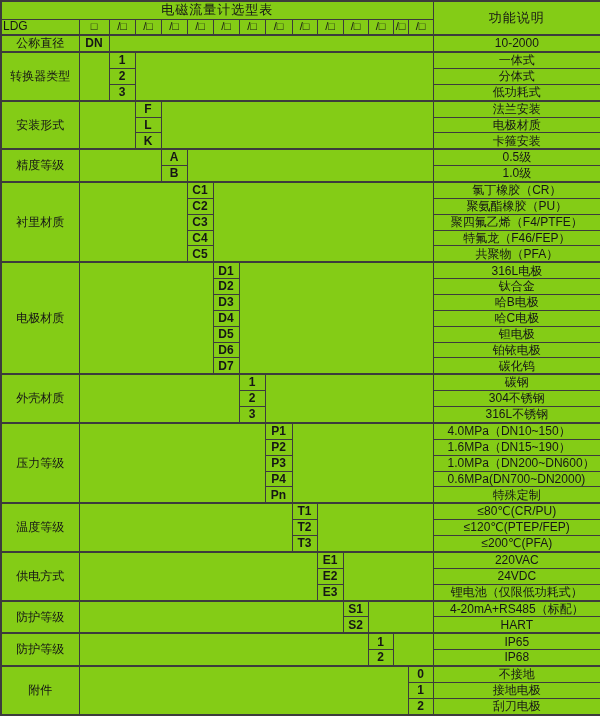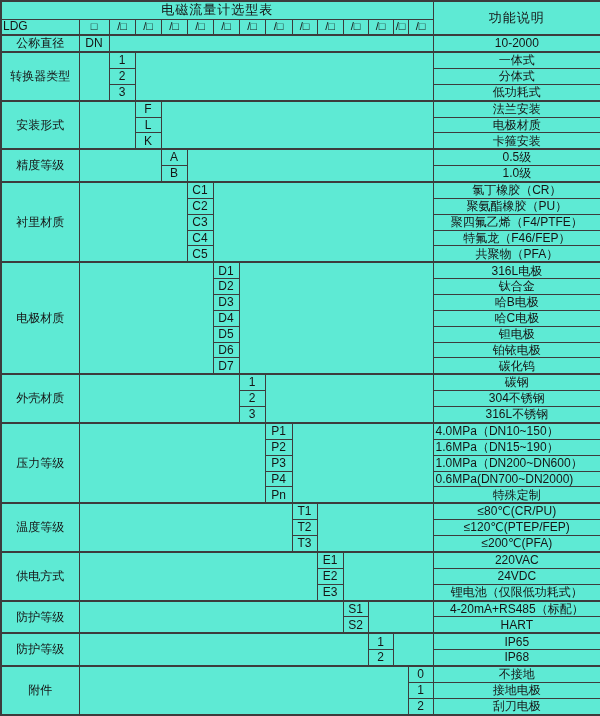--- a/index.html
+++ b/index.html
@@ -1,17 +1,17 @@
 <!DOCTYPE html>
 <html><head>
 <meta charset="utf-8">
 <style>
   html,body{margin:0;padding:0;background:#fff;}
   body{width:600px;}
-  #wrap{width:600px;height:716px;background:#5eead4;}
+  #wrap{width:600px;height:716px;background:#84cc16;}
   table{
     border-collapse:collapse;
     table-layout:fixed;
     width:600px;height:716px;
     font-family:"Liberation Sans","DejaVu Sans",sans-serif;
     font-size:12px;color:#161616;
     border:2px solid #3c3c3c;
   }
   td{
     border:1px solid #3c3c3c;
@@ -20,22 +20,22 @@
     vertical-align:middle;
     overflow:hidden;
     white-space:nowrap;
     line-height:1.05;
   }
   tr.gtop td{border-top:2px solid #3c3c3c;}
   td.title{font-size:13px;letter-spacing:1px;}
   td.fhead{font-size:13px;letter-spacing:1px;margin-left:48px;}
   td.ldgcell{text-align:left;padding-left:1px;}
   td.slot{font-size:11px;padding:0;}
-  td.codecell{font-size:12px;}
-  td.dleft{text-align:left;padding-left:2px;}
+  td.codecell{font-size:12px;font-weight:bold;}
+  td.dleft{text-align:left;padding-left:14px;}
   tr.title-row{height:18px;}
   tr.ldg-row{height:16px;}
 </style>
 </head>
 <body>
 
 <div id="wrap">
   <table id="sel-table">
       <colgroup>
         <col style="width: 78px;">

